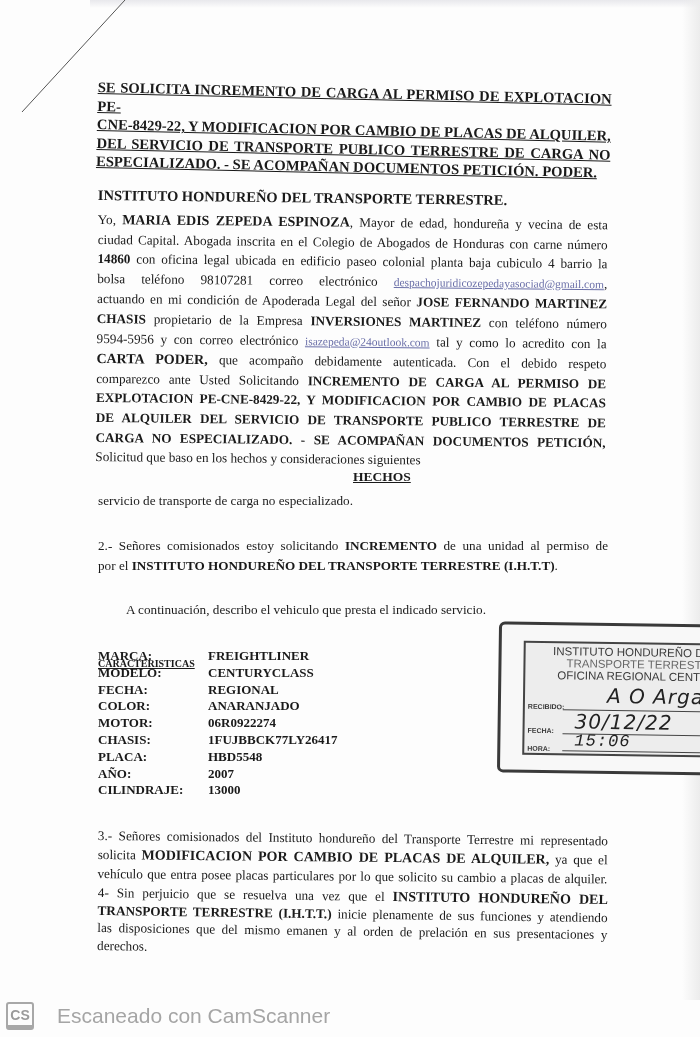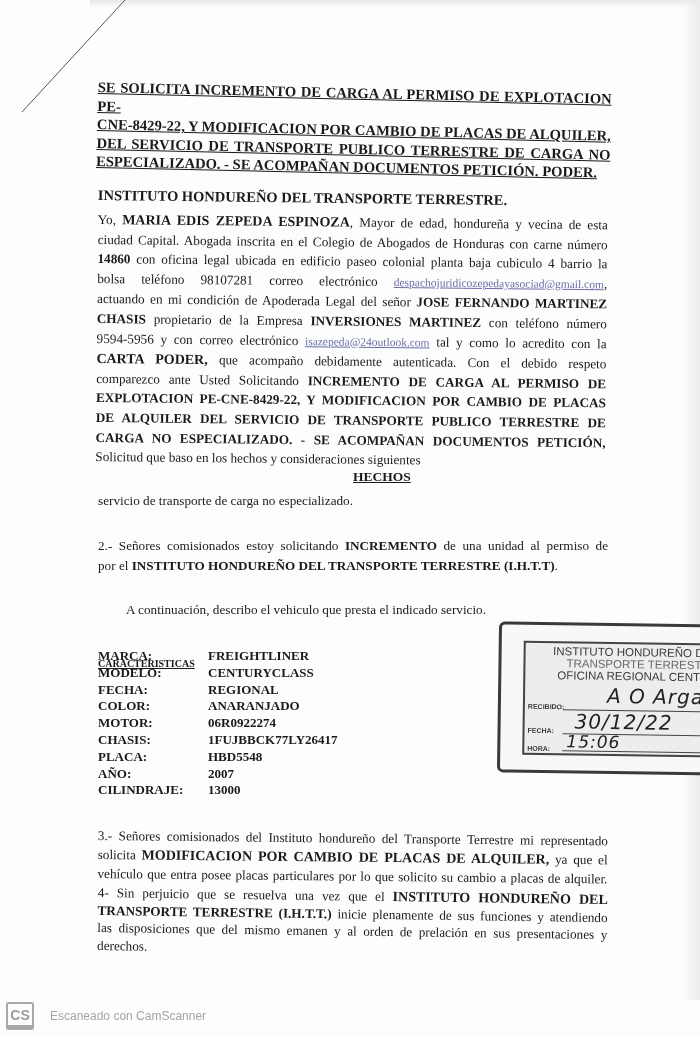--- a/index.html
+++ b/index.html
@@ -76,30 +76,30 @@
   .stamp-l2 { position: absolute; right: 4px; top: 14px; font-size: 11.5px; opacity: .75; }
   .stamp-l3 { position: absolute; right: 4px; top: 26px; font-size: 11.5px; }
   .stamp-field { position: absolute; left: 3px; font-size: 7px; font-weight: bold; }
   .stamp-rule { position: absolute; left: 38px; right: 4px; height: 1px; background: #444; }
   .hand {
     position: absolute; font-family: "DejaVu Sans", sans-serif; font-size: 18px;
     color: #222; font-style: italic; letter-spacing: 1px;
   }
   .footer {
     position: absolute; left: 6px; top: 1000px; height: 32px;
-    display: flex; align-items: center; gap: 16px; justify-content: space-between;
+    display: flex; align-items: center; gap: 23px; justify-content: space-between;
   }
   .cs-logo {
     width: 28px; height: 28px; border-radius: 3px; border: 2px solid #a8a8a8;
     box-sizing: border-box; display: flex; align-items: center; justify-content: center;
     font-family: "Liberation Sans", sans-serif; font-weight: bold; font-size: 14px; color: #9a9a9a;
     border-bottom-width: 5px;
   }
   .footer-text {
-    font-family: "Liberation Sans", sans-serif; font-size: 12px; color: #a5a5a5;
+    font-family: "Liberation Sans", sans-serif; font-size: 21px; color: #a5a5a5;
   }
 </style>
 </head>
 <body>
 
 <div class="topshade"></div>
 <div class="rightshade"></div>
 <svg class="fold-line" viewBox="0 0 700 1037">
   <line x1="125" y1="0" x2="22" y2="112" stroke="#555" stroke-width="1"></line>
 </svg>
@@ -195,21 +195,21 @@
       <div class="stamp-l2">TRANSPORTE TERRESTRE</div>
       <div class="stamp-l3">OFICINA REGIONAL CENTRO</div>
       <div class="stamp-field" style="top:60px;">RECIBIDO:</div>
       <div class="stamp-rule" style="top:66px;"></div>
       <div class="stamp-field" style="top:84px;">FECHA:</div>
       <div class="stamp-rule" style="top:90px;"></div>
       <div class="stamp-field" style="top:102px;">HORA:</div>
       <div class="stamp-rule" style="top:107px;"></div>
       <div class="hand" style="left:82px; top:40px; font-size:20px;">A O Arga</div>
       <div class="hand" style="left:50px; top:66px; font-size:20px;">30/12/22</div>
-      <div class="hand" style="left:42px; top:88px; font-size:17px;">15:06</div>
+      <div class="hand" style="left:50px; top:88px; font-size:17px;font-family:Liberation Mono, monospace;">15:06</div>
     </div>
   </div>
 
   <div class="para" style="top:826px; line-height:19px; transform:rotate(0.6deg); transform-origin:left top;">
     <span class="ln">3.- Señores comisionados del Instituto hondureño del Transporte Terrestre mi representado</span>
     <span class="ln"><span>solicita </span><span class="bl">MODIFICACION POR CAMBIO DE PLACAS DE ALQUILER,</span><span> ya que el</span></span>
     <span class="ln">vehículo que entra posee placas particulares por lo que solicito su cambio a placas de alquiler.</span>
   </div>
 
   <div class="para" style="top:884px; line-height:17.5px; transform:rotate(0.8deg); transform-origin:left top;">

